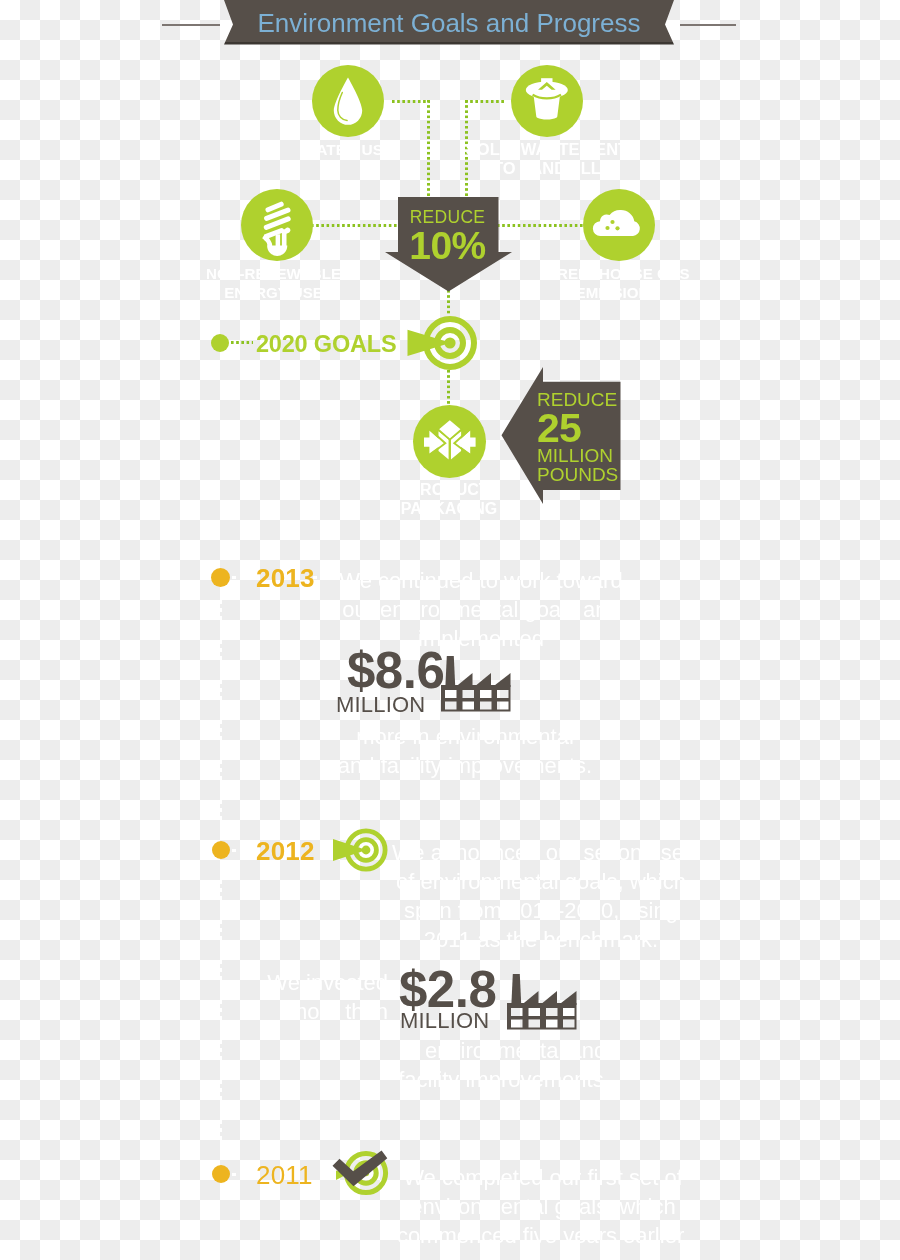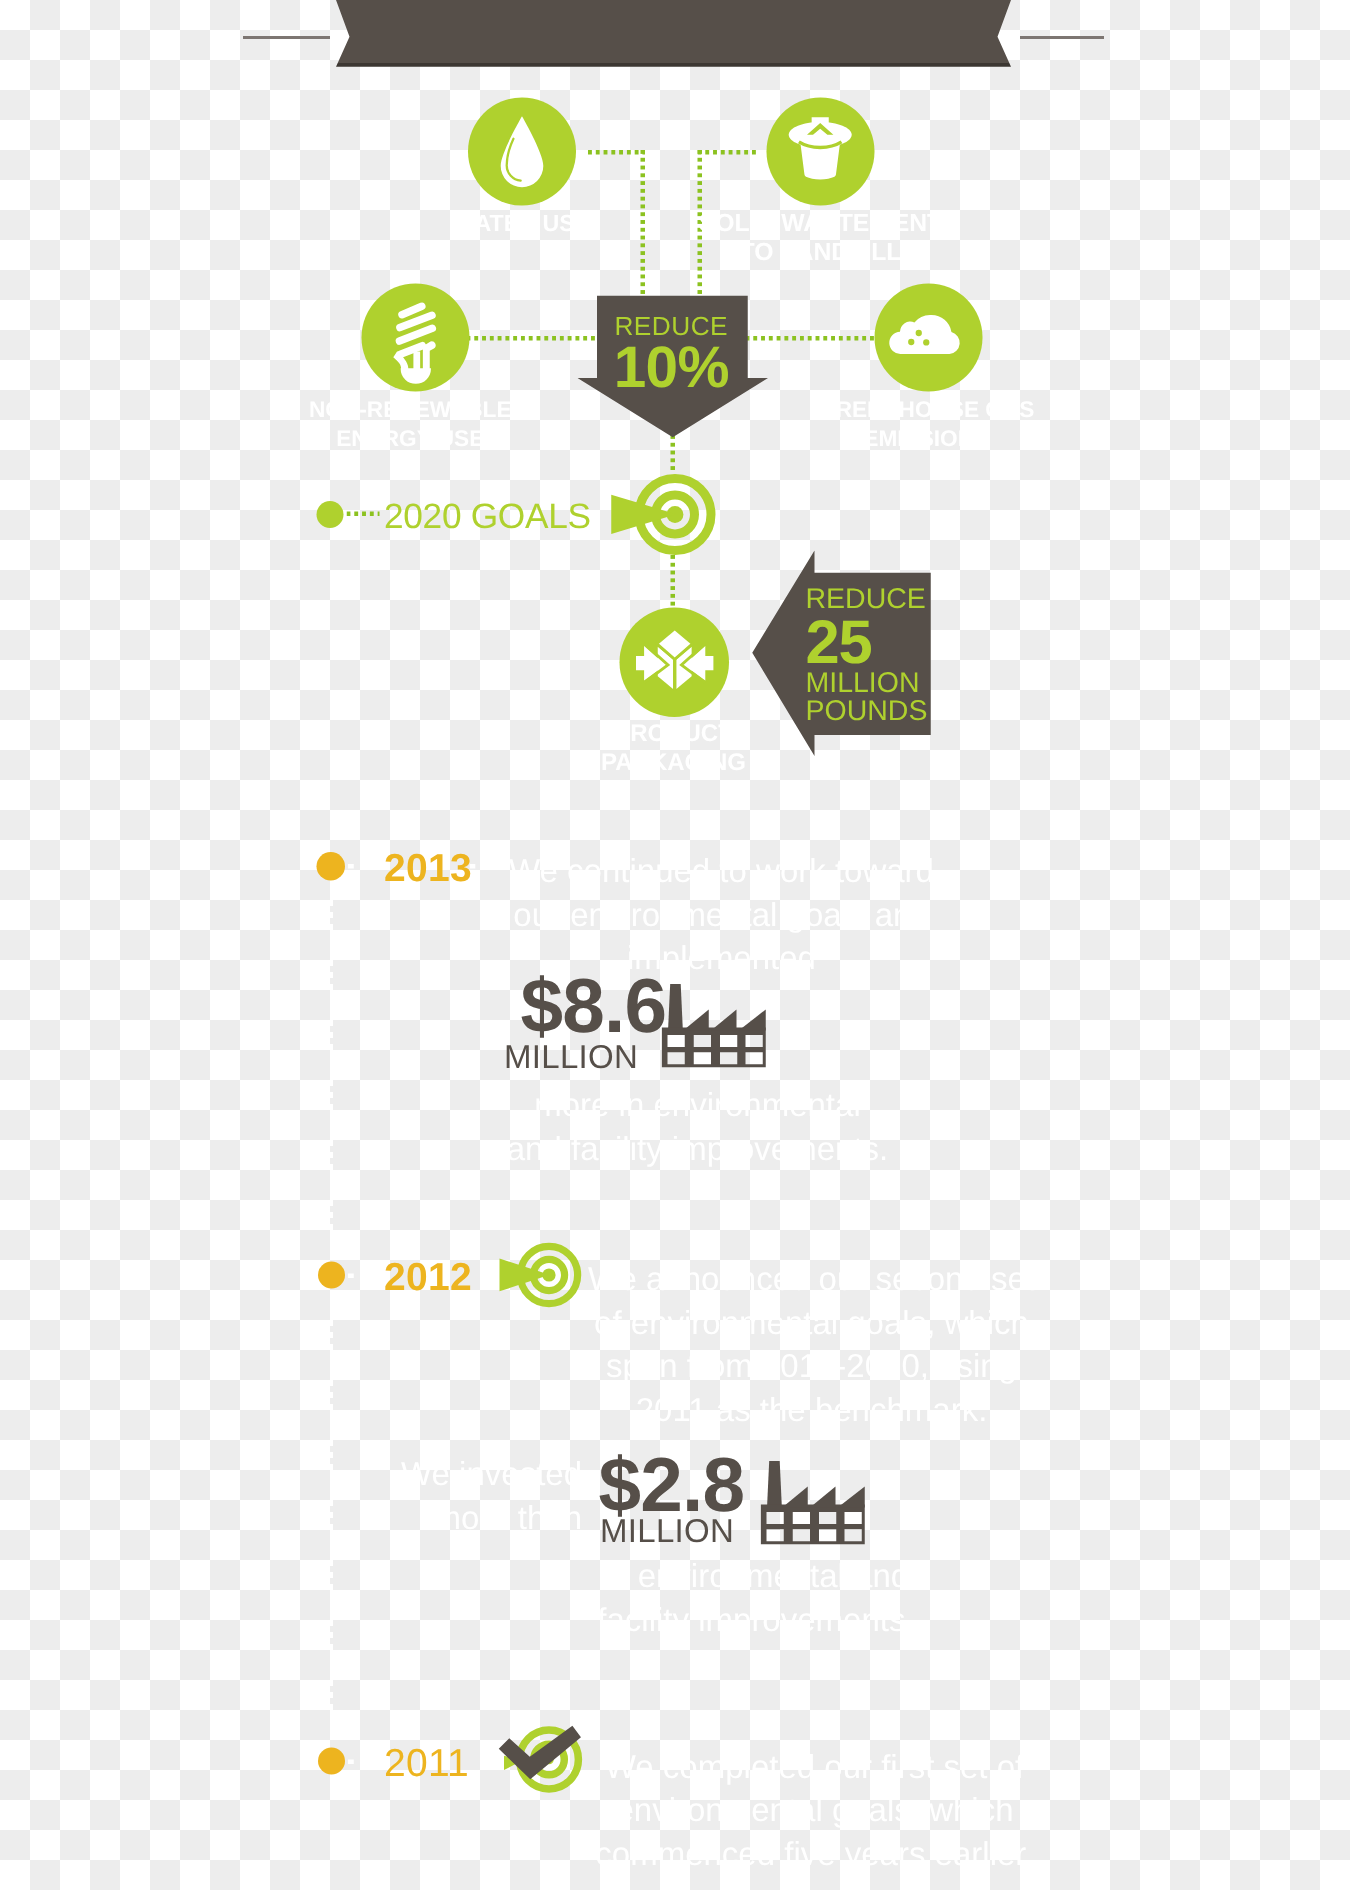--- a/index.html
+++ b/index.html
@@ -42,20 +42,21 @@
 
 </style>
 </head>
 <body>
 
 <div id="stage">
 
   <div class="abs rule" id="rule-l"></div>
   <div class="abs rule" id="rule-r"></div>
   <div class="abs" id="banner"></div>
+  <div class="abs" id="banner-title">Environment Goals and Progress</div>
 
   <div class="dash-h" style="left:392px;top:100px;width:38px;"></div>
   <div class="dash-h" style="left:465px;top:100px;width:39px;"></div>
   <div class="dash-v" style="left:427px;top:100px;height:98px;"></div>
   <div class="dash-v" style="left:465px;top:100px;height:98px;"></div>
   <div class="dash-h" style="left:311px;top:224px;width:88px;"></div>
   <div class="dash-h" style="left:497px;top:224px;width:90px;"></div>
   <div class="dash-v" style="left:447px;top:290px;height:24px;"></div>
   <div class="dash-v" style="left:447px;top:370px;height:36px;"></div>
 
@@ -105,21 +106,21 @@
   <svg id="arrow-down" viewBox="0 0 127 95">
     <path fill="#564F49" d="M13 0 L113.5 0 L113.5 55 L127 55 L63.5 94.5 L0 55 L13 55 Z"></path>
   </svg>
   <div id="arrow-down-txt">
      <div class="ad-l1">REDUCE</div>
      <div class="ad-l2">10%</div>
   </div>
 
   <div class="abs" style="left:211px;top:334px;width:18px;height:18px;border-radius:50%;background:#AFD12E;"></div>
   <div class="dash-h" style="left:231px;top:341px;width:22px;"></div>
-  <div class="abs" style="left:256px;top:331px;color:#AFD12E;font-size:23.5px;font-weight:400;letter-spacing:-0.2px;">2020 GOALS</div>
+  <div class="abs" style="left:256px;top:331px;color:#AFD12E;font-size:23.5px;font-weight:700;letter-spacing:-0.2px;">2020 GOALS</div>
   <svg class="abs" style="left:406px;top:313px;" width="74" height="60" viewBox="0 0 74 60">
     <g fill="none" stroke="#AFD12E" stroke-width="6.0">
       <circle cx="44" cy="30" r="24.0"></circle>
       <circle cx="44" cy="30" r="13.0"></circle>
     </g>
     <circle fill="#AFD12E" cx="44" cy="30" r="5.6"></circle>
     <path fill="#AFD12E" d="M1.5 16.8 L44.8 29.8 L1.5 43.0 Z"></path>
   </svg>
 
   <div class="gcircle" style="left:413px;top:405px;width:73px;height:73px;"></div>

